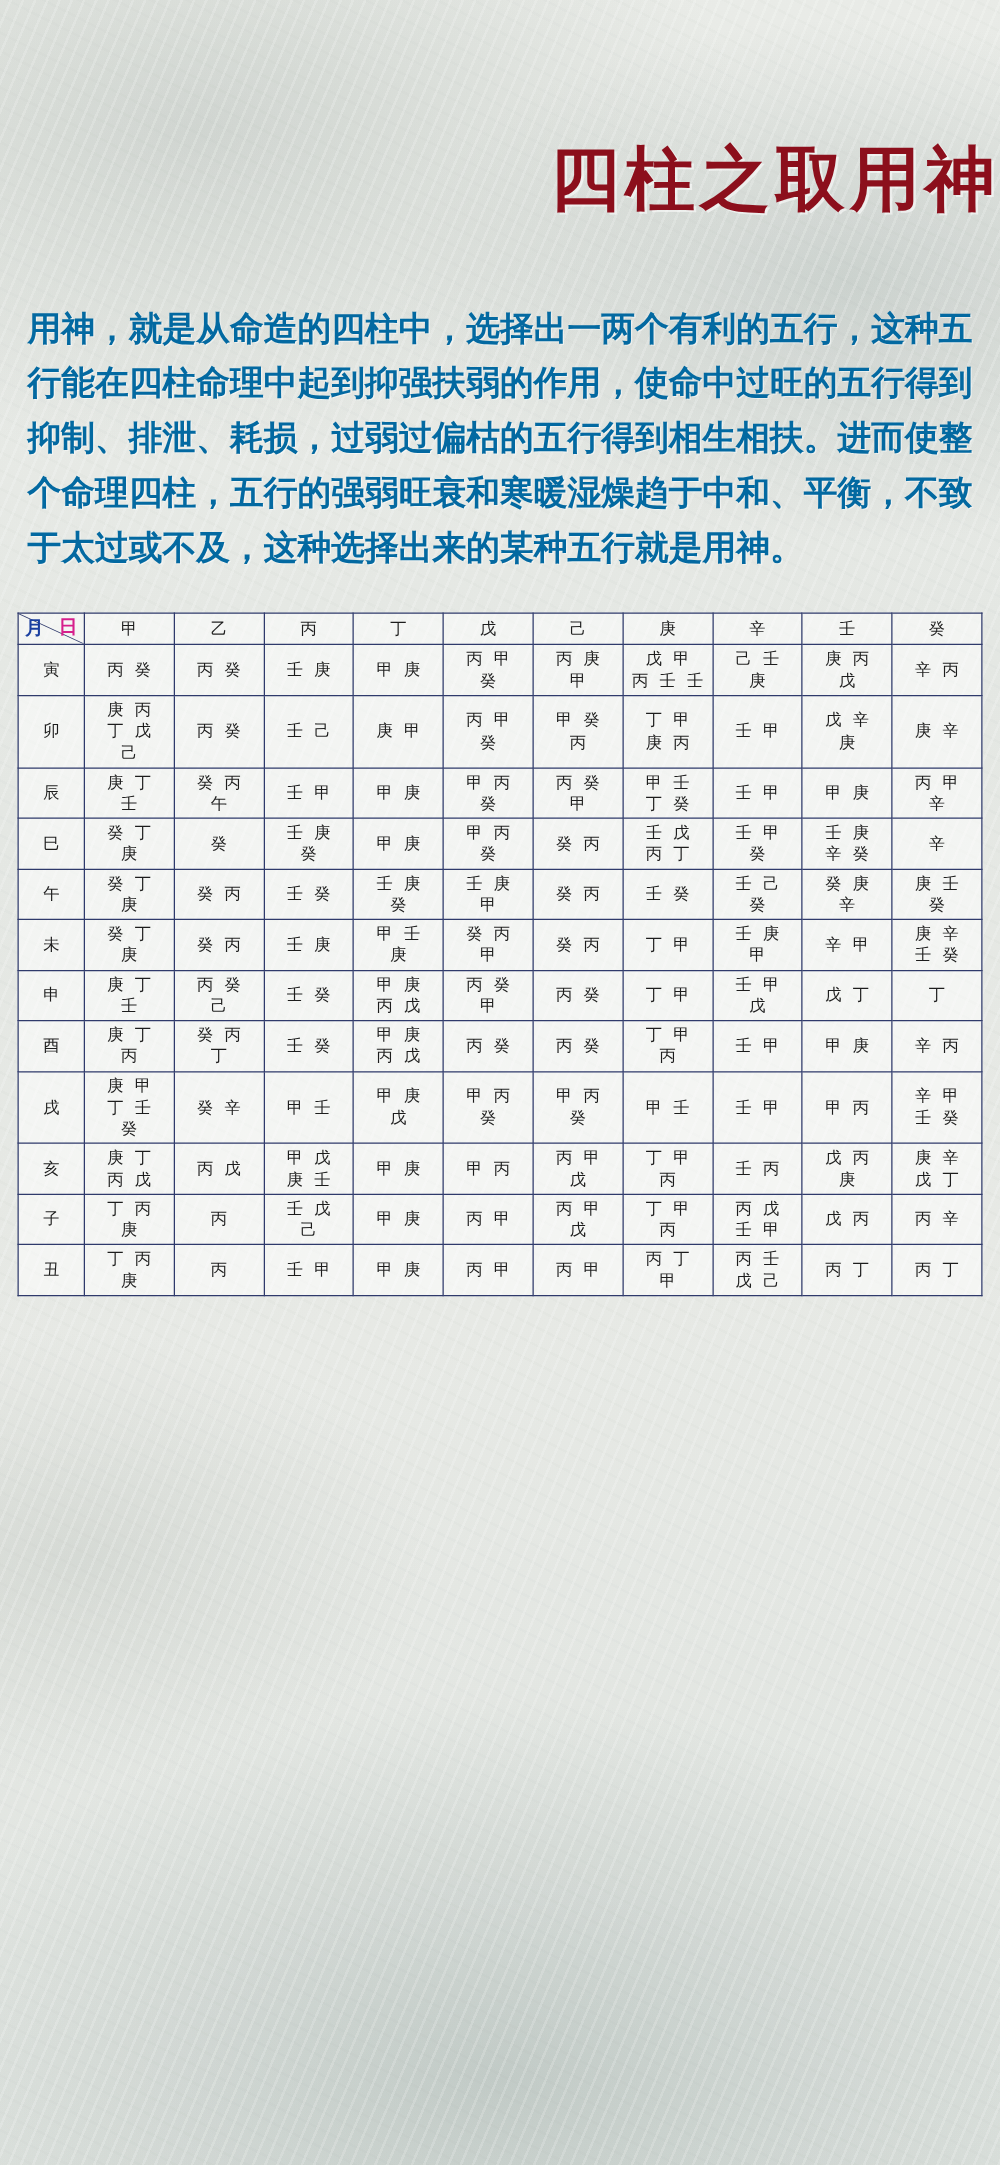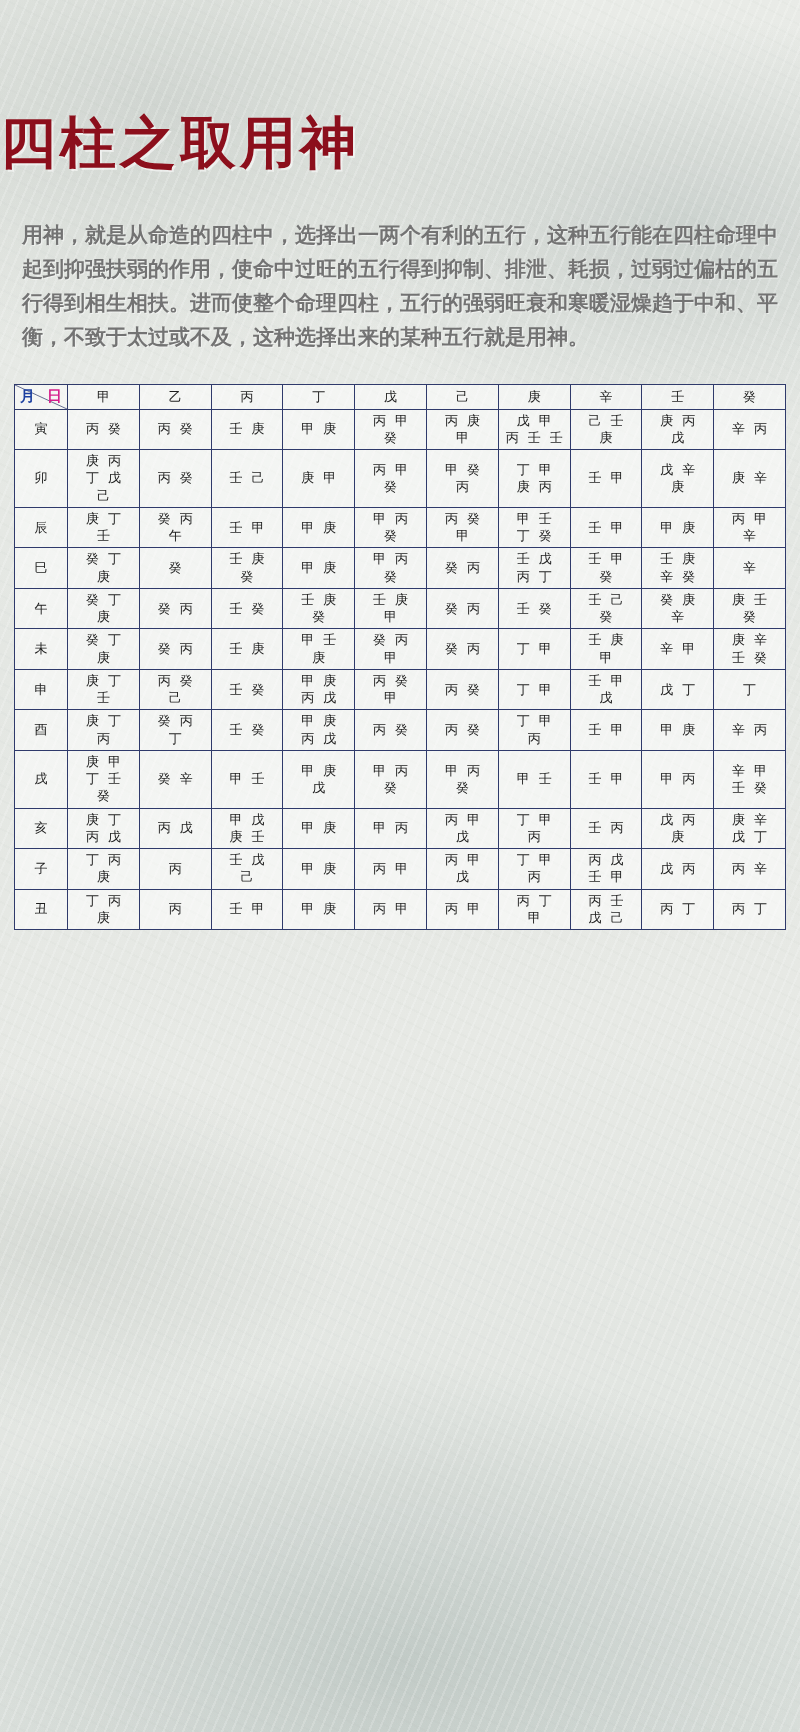--- a/index.html
+++ b/index.html
@@ -34,35 +34,35 @@
     pointer-events: none;
   }
   .content {
     position: relative;
     z-index: 2;
   }
 
   h1.title {
     margin: 0;
     padding: 112px 0 0 0;
-    text-align: left;
+    text-align: right;
     font-size: 56px;
     line-height: 1.1;
     font-weight: 700;
     color: #8c0f1c;
     letter-spacing: 4px;
     text-shadow: 2px 2px 0 rgba(255,255,255,0.55);
   }
 
   .intro {
-    margin: 44px 22px 0 22px;
-    font-size: 21px;
+    margin: 68px 22px 0 22px;
+    font-size: 27px;
     line-height: 1.62;
     font-weight: 700;
-    color: #737373;
+    color: #0369a1;
     text-align: justify;
     text-shadow: 1px 1px 0 rgba(255,255,255,0.5);
   }
 
   .table-wrap {
     margin: 30px 14px 0 14px;
   }
   table.grid {
     border-collapse: collapse;
     width: 772px;

